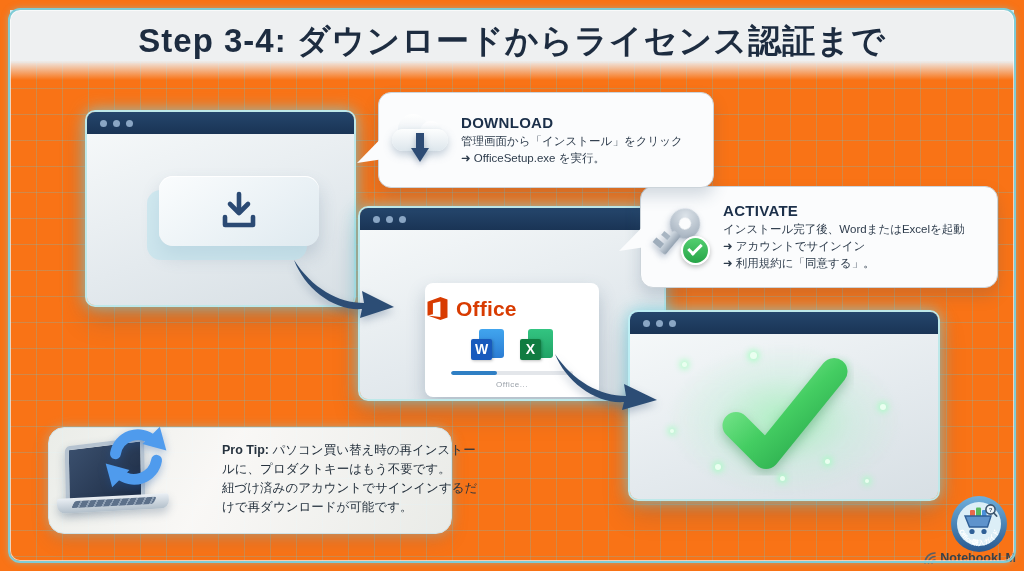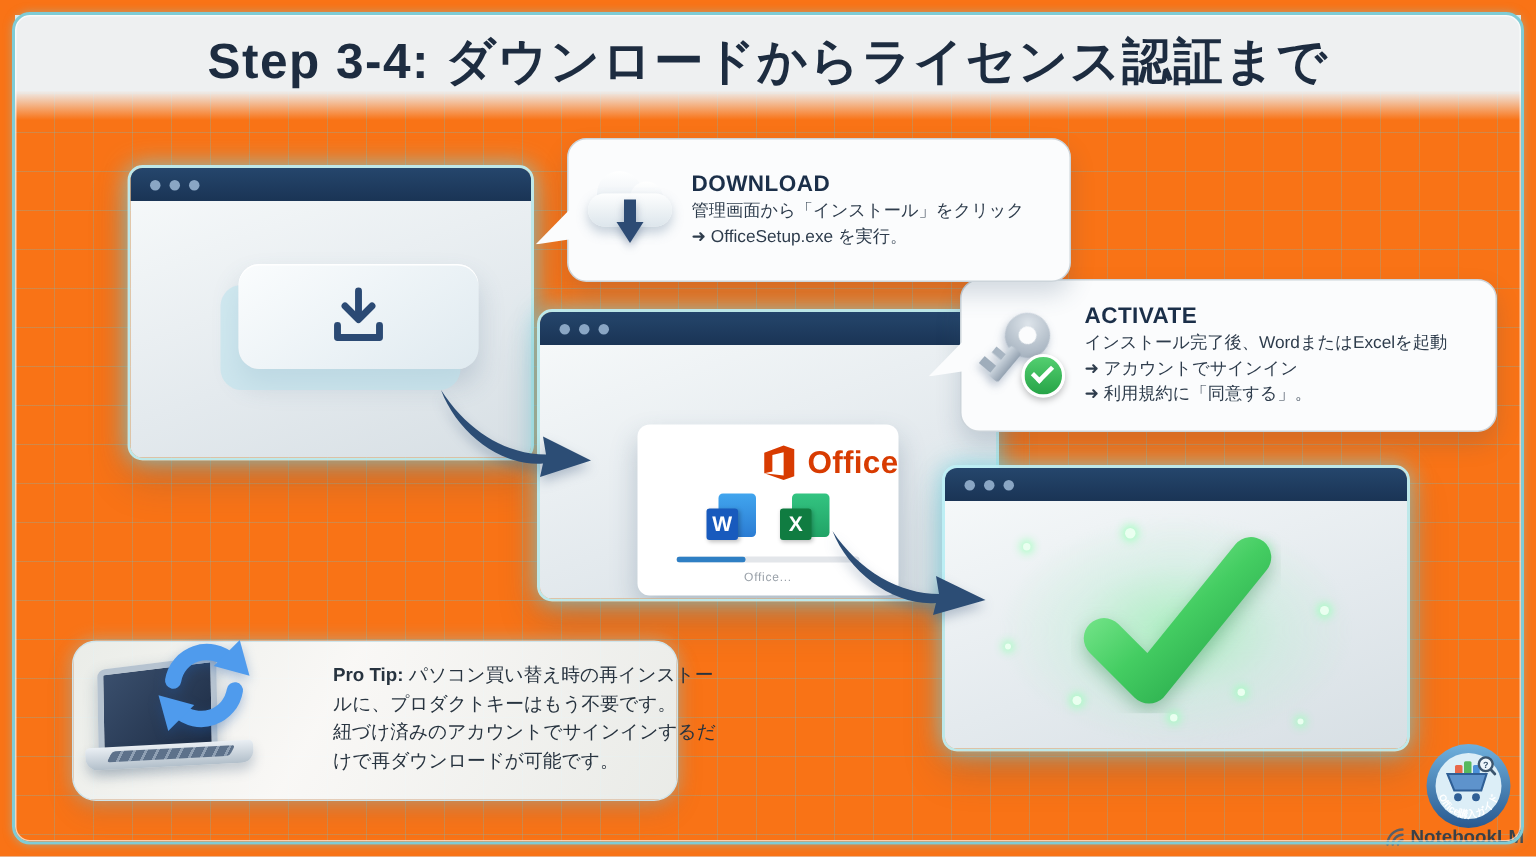--- a/index.html
+++ b/index.html
@@ -52,21 +52,21 @@
     background:linear-gradient(145deg, rgba(251,253,254,0.96), rgba(223,234,240,0.92));
     box-shadow:-12px 14px 0 rgba(186,226,236,0.55), 0 10px 18px rgba(70,100,130,0.22),
                inset 0 1px 0 #ffffff;
     display:flex;align-items:center;justify-content:center;
   }
   
   .installer-card{
     position:absolute;left:65px;top:53px;width:174px;height:114px;background:#ffffff;
     border-radius:8px;box-shadow:0 9px 18px rgba(60,90,120,0.28);text-align:center;
   }
-  .brand-row{display:flex;align-items:center;justify-content:flex-end;gap:6px;margin-top:13px;}
+  .brand-row{display:flex;align-items:center;justify-content:flex-start;gap:6px;margin-top:13px;}
   .office-word{font-size:21px;color:#d83b01;font-weight:600;letter-spacing:0.2px;}
   .app-row{display:flex;justify-content:center;gap:16px;margin-top:8px;}
   .app-icon{position:relative;width:33px;height:31px;}
   .app-back{position:absolute;right:0;top:0;width:25px;height:29px;border-radius:3px;}
   .word-icon .app-back{background:linear-gradient(180deg,#41a5ee,#2b7cd3);}
   .excel-icon .app-back{background:linear-gradient(180deg,#33c481,#21a366);}
   .app-front{position:absolute;left:0;bottom:0;width:21px;height:21px;border-radius:2px;
     color:#fff;font-weight:700;font-size:14px;line-height:21px;text-align:center;
     box-shadow:1px 1px 3px rgba(0,0,0,0.25);}
   .word-icon .app-front{background:#185abd;}

